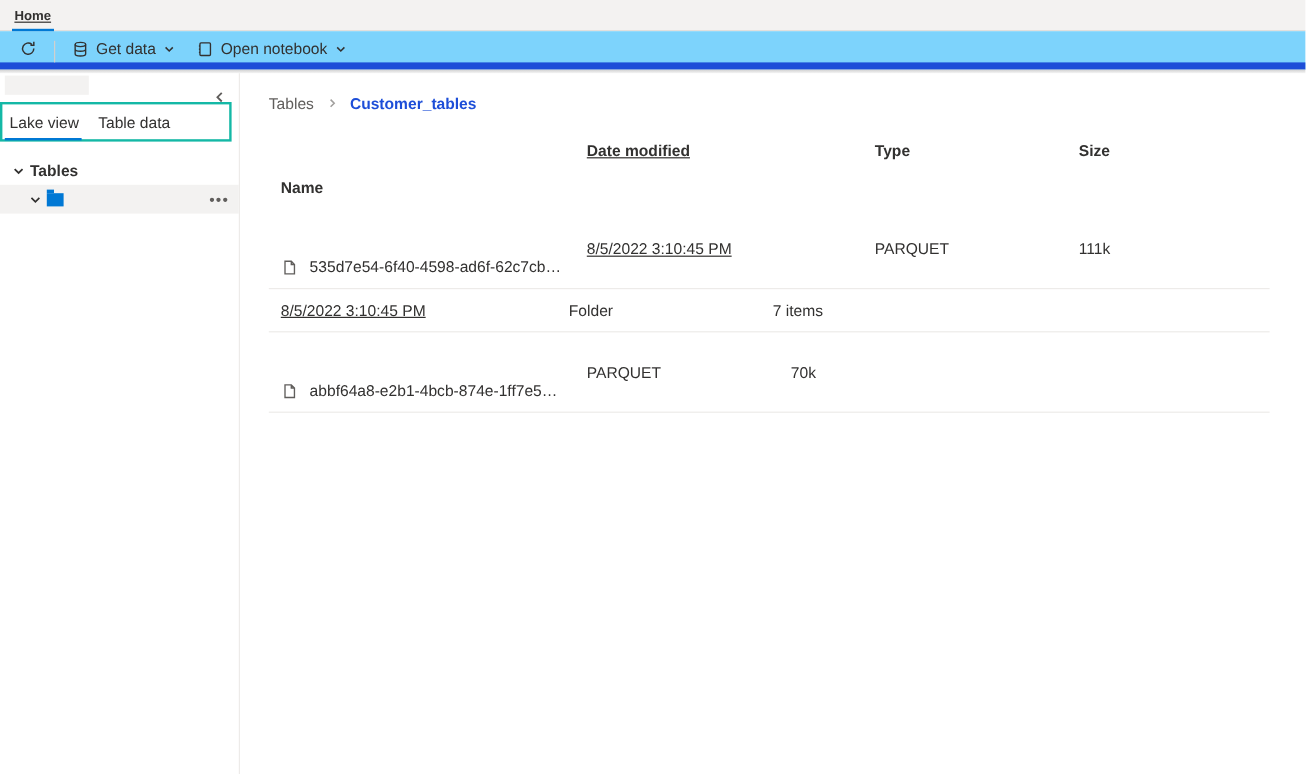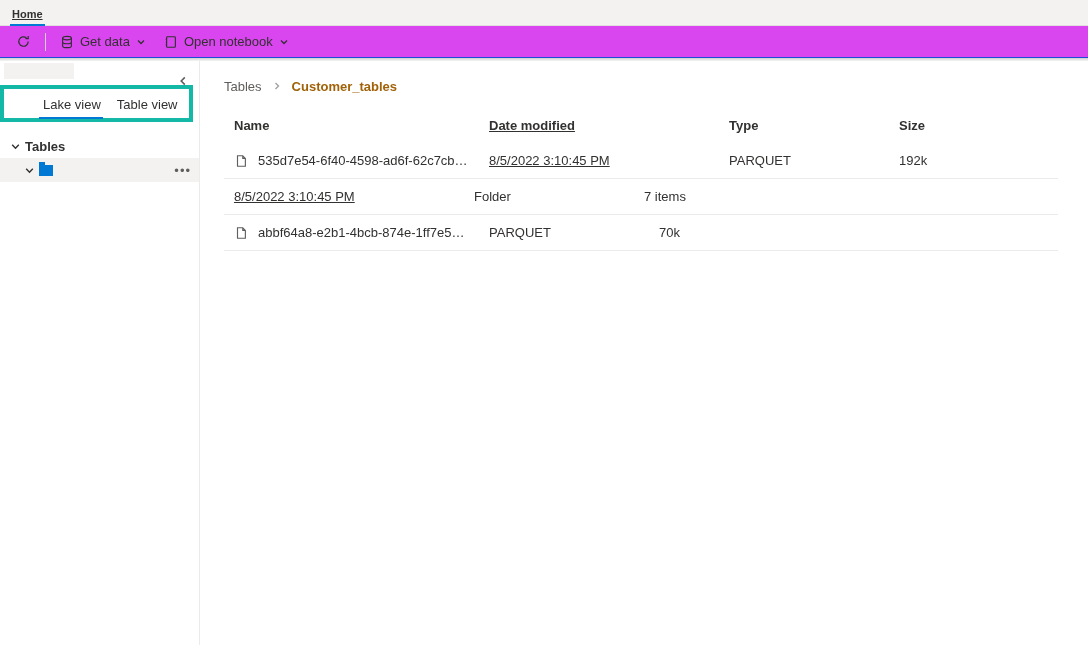--- a/index.html
+++ b/index.html
@@ -1,57 +1,57 @@
 <!DOCTYPE html>
 <html><head>
   <meta charset="utf-8">
   <style>
     * { box-sizing: border-box; margin: 0; padding: 0; font-family: 'Segoe UI', Arial, sans-serif; }
     body { background: #fff; font-size: 13px; color: #323130; width: 1088px; height: 645px; overflow: hidden; }
 
     .ribbon-tabs { background: #f3f2f1; border-bottom: 1px solid #e1dfdd; padding: 0 10px; height: 26px; display: flex; align-items: flex-end; }
     .ribbon-tab { font-size: 11px; font-weight: 600; color: #323130; padding: 4px 2px; border-bottom: 2.5px solid #0078d4; margin-bottom: -1px; cursor: pointer; text-decoration: underline; }
 
-    .toolbar { background: #d946ef; border-bottom: 1px solid #1d4ed8; height: 32px; display: flex; align-items: center; padding: 0 10px; gap: 6px; }
+    .toolbar { background: #7dd3fc; border-bottom: 6px solid #1d4ed8; height: 32px; display: flex; align-items: flex-end; padding: 0 10px; gap: 6px; }
     .toolbar .sep { width: 1px; height: 18px; background: #d2d0ce; margin: 0 2px; }
     .tool-btn { display: inline-flex; align-items: center; gap: 6px; padding: 4px 6px; cursor: pointer; font-size: 13px; color: #323130; }
     .tool-btn svg { flex-shrink: 0; }
     .gradient-bar { height: 3px; background: linear-gradient(to bottom, #d0d0d0, #f5f5f5); }
 
     .main { display: flex; height: calc(100% - 26px - 32px - 3px); }
 
     .sidebar { width: 200px; border-right: 1px solid #edebe9; display: flex; flex-direction: column; position: relative; }
     .sidebar-top { height: 20px; position: relative; }
     .sidebar-top .placeholder-box { position: absolute; left: 4px; top: 2px; width: 70px; height: 16px; background: #f3f2f1; }
     .collapse-caret { position: absolute; right: 10px; top: 14px; cursor: pointer; color: #605e5c; }
 
-    .view-tabs-wrapper { border: 4px solid #14b8a6; margin: 4px 6px 8px 0; display: flex; padding-top: 2px; padding-left: 33px; }
+    .view-tabs-wrapper { border: 2px solid #14b8a6; margin: 4px 6px 8px 0; display: flex; padding-top: 2px; }
     .view-tab { font-size: 13px; color: #323130; padding: 6px 10px 6px 6px; cursor: pointer; position: relative; }
     .view-tab.active::after { content: ''; position: absolute; left: 2px; right: 8px; bottom: -1px; height: 2px; background: #0078d4; }
 
     .tree { padding-top: 4px; }
     .tree-row { display: flex; align-items: center; height: 24px; padding-left: 10px; cursor: pointer; font-size: 13px; }
     .tree-row svg.caret { margin-right: 4px; }
     .tree-row.root { font-weight: 600; }
     .tree-row.selected { background: #f3f2f1; }
     .tree-row .ellipsis { margin-left: auto; margin-right: 8px; color: #605e5c; letter-spacing: 1px; }
     .tree-row .indent-1 { width: 14px; }
     .tree-row .indent-2 { width: 28px; }
     .folder-blue { width: 14px; height: 11px; background: #0078d4; margin-right: 6px; position: relative; }
     .folder-blue::before { content: ''; position: absolute; top: -3px; left: 0; width: 6px; height: 3px; background: #0078d4; }
 
     .content { flex: 1; padding: 18px 30px 0 24px; }
     .breadcrumb { display: flex; align-items: center; gap: 10px; font-size: 13px; color: #605e5c; margin-bottom: 18px; }
-    .breadcrumb .current { color: #a16207; font-weight: 600; }
+    .breadcrumb .current { color: #1d4ed8; font-weight: 600; }
     .breadcrumb .chev { color: #a19f9d; }
 
     .file-table { width: 100%; }
     .file-table .thead { display: flex; font-weight: 600; font-size: 13px; padding: 6px 10px 10px 10px; }
     .file-table .trow { display: flex; align-items: center; padding: 10px 10px; border-bottom: 1px solid #edebe9; font-size: 13px; }
-    .col-name { flex: 0 0 255px; display: flex; align-items: center; gap: 10px; }
+    .col-name { flex: 0 0 255px; display: flex; align-items: center; gap: 10px; margin-top: 31px; }
     .col-date { flex: 0 0 240px; text-decoration: underline; }
     .col-type { flex: 0 0 170px; }
     .col-size { flex: 1; }
     .trow .col-name span { white-space: nowrap; overflow: hidden; text-overflow: ellipsis; max-width: 210px; }
 
     svg { fill: none; stroke: currentColor; stroke-width: 1.3; }
   </style>
 </head>
 <body>
 
@@ -96,21 +96,21 @@
       <div class="placeholder-box"></div>
     </div>
     <span class="collapse-caret">
       <svg width="12" height="12" viewBox="0 0 10 10">
           <path d="M6.5 2 3.5 5 6.5 8"></path>
         </svg>
     </span>
 
     <div class="view-tabs-wrapper">
       <div class="view-tab active">Lake view</div>
-      <div class="view-tab">Table view</div>
+      <div class="view-tab">Table data</div>
     </div>
 
     <div class="tree">
       <div class="tree-row root">
         <svg class="caret" width="11" height="11" viewBox="0 0 10 10">
             <path d="M2 3.5 5 6.5 8 3.5"></path>
           </svg>
         <span>Tables</span>
       </div>
       <div class="tree-row selected">
@@ -145,21 +145,21 @@
 
       <div class="trow">
         <div class="col-name">
           <svg width="14" height="14" viewBox="0 0 16 16" style="color:#605e5c">
               <path d="M4 2h6l3 3v9H4z M10 2v3h3"></path>
             </svg>
           <span>535d7e54-6f40-4598-ad6f-62c7cbf1...</span>
         </div>
         <div class="col-date">8/5/2022 3:10:45 PM</div>
         <div class="col-type">PARQUET</div>
-        <div class="col-size">192k</div>
+        <div class="col-size">111k</div>
       </div>
 
       <div class="trow">
         <div class="col-date">8/5/2022 3:10:45 PM</div>
         <div class="col-type">Folder</div>
         <div class="col-size">7 items</div>
       </div>
 
       <div class="trow">
         <div class="col-name">

